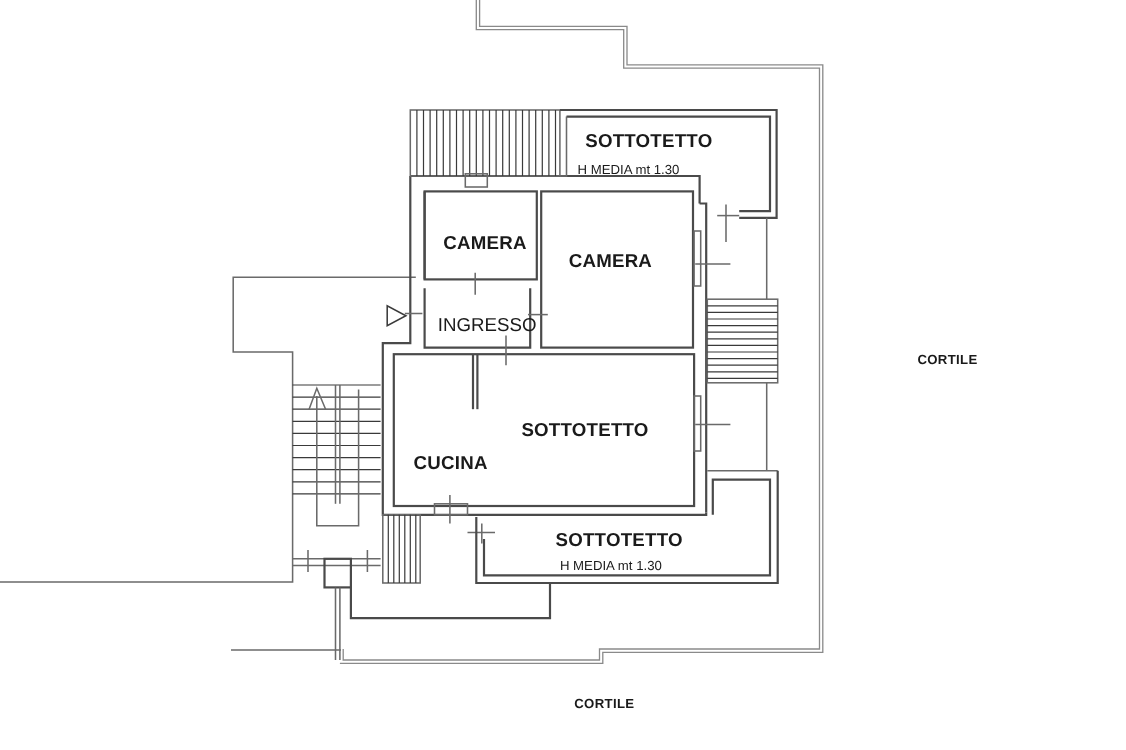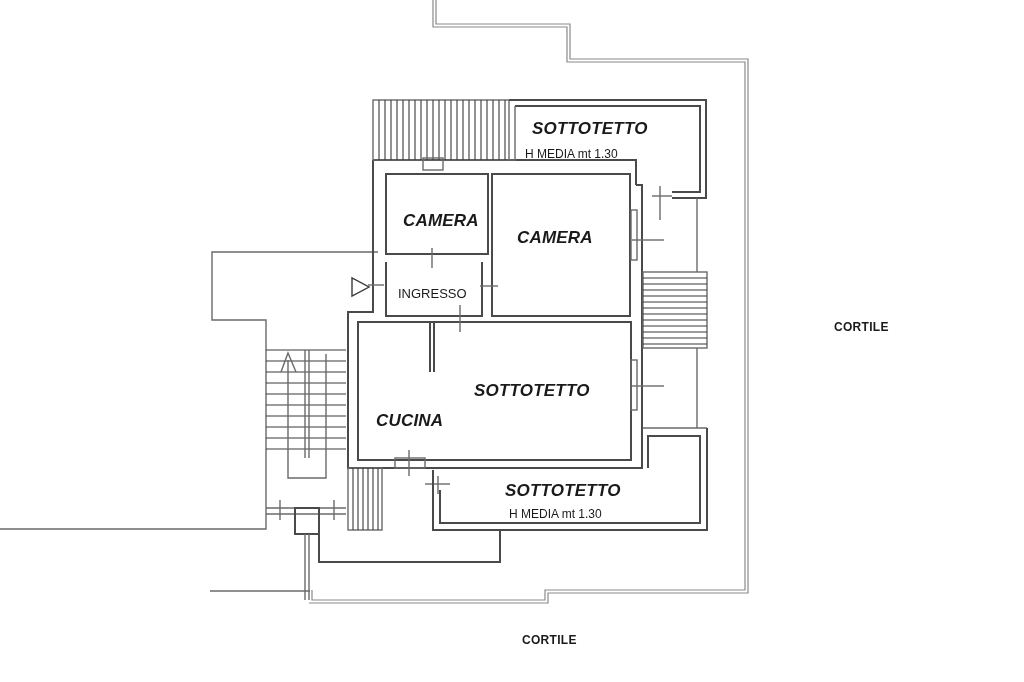--- a/index.html
+++ b/index.html
@@ -6,22 +6,22 @@
   body { width: 1024px; height: 682px; overflow: hidden; position: relative; }
   #plan { position: absolute; left: 0; top: 0; width: 1024px; height: 682px; }
   .wall { fill: none; stroke: #4a4a4a; stroke-width: 2; stroke-linejoin: miter; }
   .wall-thin { fill: none; stroke: #6a6a6a; stroke-width: 1.4; }
   .wall-light { fill: none; stroke: #8a8a8a; stroke-width: 1.2; }
   .hatch { stroke: #3a3a3a; stroke-width: 1.1; }
   .label {
     position: absolute; font-family: "Liberation Sans", sans-serif;
     color: #1a1a1a; white-space: nowrap; line-height: 1;
   }
-  .room-lg { font-size: 17px; font-weight: bold; letter-spacing: 0.2px; font-style: italic; }
-  .room-sm { font-size: 13px; font-weight: normal; }
+  .room-lg { font-size: 17px; font-weight: bold; letter-spacing: 0.2px; }
+  .room-sm { font-size: 17px; font-weight: normal; }
   .sub { font-size: 12px; font-weight: normal; }
   .cortile { font-size: 12px; font-weight: bold; letter-spacing: 0.3px; }
 </style>
 </head>
 <body>
 
 <svg id="plan" viewBox="0 0 1024 682" xmlns="http://www.w3.org/2000/svg">
 
   <g>
     <polyline class="wall-light" points="433,0 433,27 567,27 567,62 745,62 745,590 545,590 545,600 312,600 312,590"></polyline>

